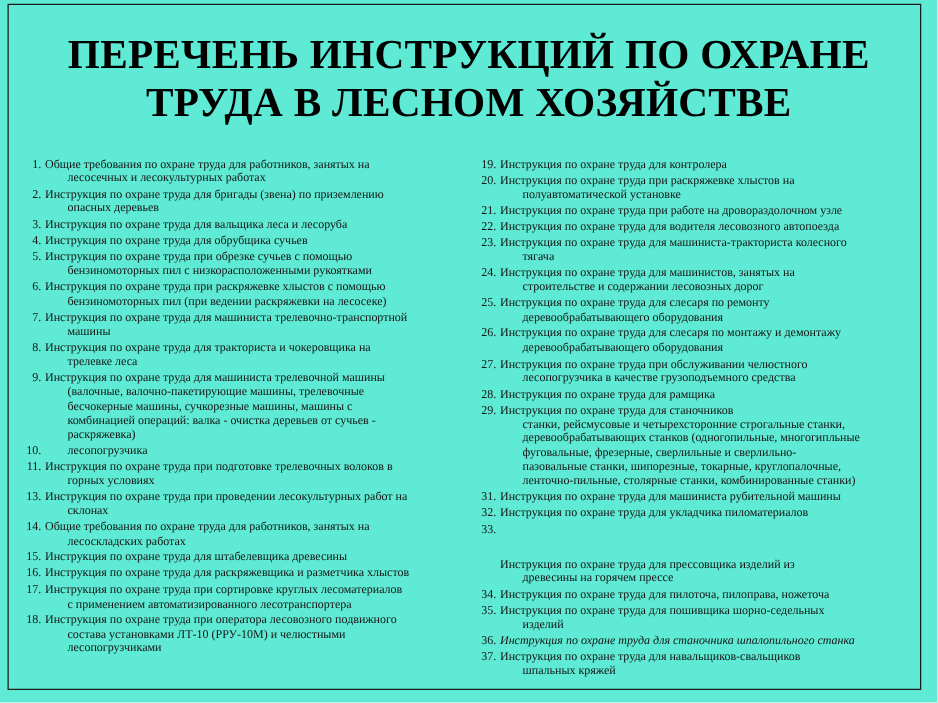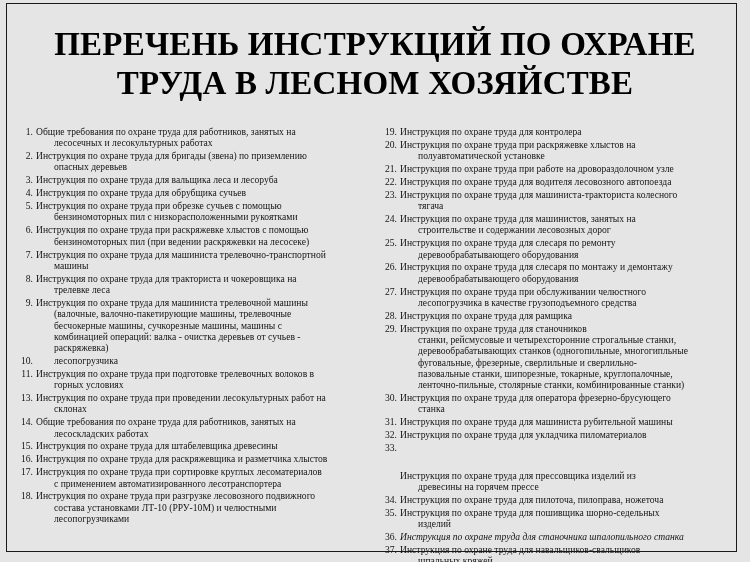--- a/index.html
+++ b/index.html
@@ -5,21 +5,21 @@
 <style>
   html, body {
     margin: 0;
     padding: 0;
     background: #ffffff;
   }
   #page {
     position: relative;
     width: 750px;
     height: 562px;
-    background: #e5e5e5;
+    background: #5eead4;
     box-sizing: border-box;
     overflow: hidden;
     font-family: "Liberation Serif", "DejaVu Serif", serif;
     color: #141414;
   }
   #frame {
     position: absolute;
     left: 6px;
     top: 3px;
     width: 731px;
@@ -224,21 +224,21 @@
           <li class="list-item">
             <span class="item-num">17.</span>
             <span class="item-text">
               <span style="display: block;">Инструкция по охране труда при сортировке круглых лесоматериалов</span>
               <span class="cont">с применением автоматизированного лесотранспортера</span>
             </span>
           </li>
           <li class="list-item">
             <span class="item-num">18.</span>
             <span class="item-text">
-              <span style="display: block;">Инструкция по охране труда при разгрузке лесовозного подвижного</span>
+              <span style="display: block;">Инструкция по охране труда при оператора лесовозного подвижного</span>
               <span class="cont">состава установками ЛТ-10 (РРУ-10М) и челюстными</span>
               <span class="cont">лесопогрузчиками</span>
             </span>
           </li>
         </ol>
     </div>
     <div class="column" id="col-right">
       <ol class="item-list" id="list-right">
           <li class="list-item">
             <span class="item-num">19.</span>
@@ -311,27 +311,20 @@
             <span class="item-text">
               <span style="display: block;">Инструкция по охране труда для станочников</span>
               <span class="cont">станки, рейсмусовые и четырехсторонние строгальные станки,</span>
               <span class="cont">деревообрабатывающих станков (одногопильные, многогипльные</span>
               <span class="cont">фуговальные, фрезерные, сверлильные и сверлильно-</span>
               <span class="cont">пазовальные станки, шипорезные, токарные, круглопалочные,</span>
               <span class="cont">ленточно-пильные, столярные станки, комбинированные станки)</span>
             </span>
           </li>
           <li class="list-item">
-            <span class="item-num">30.</span>
-            <span class="item-text">
-              <span style="display: block;">Инструкция по охране труда для оператора фрезерно-брусующего</span>
-              <span class="cont">станка</span>
-            </span>
-          </li>
-          <li class="list-item">
             <span class="item-num">31.</span>
             <span class="item-text">
               <span style="display: block;">Инструкция по охране труда для машиниста рубительной машины</span>
             </span>
           </li>
           <li class="list-item">
             <span class="item-num">32.</span>
             <span class="item-text">
               <span style="display: block;">Инструкция по охране труда для укладчика пиломатериалов</span>
             </span>

